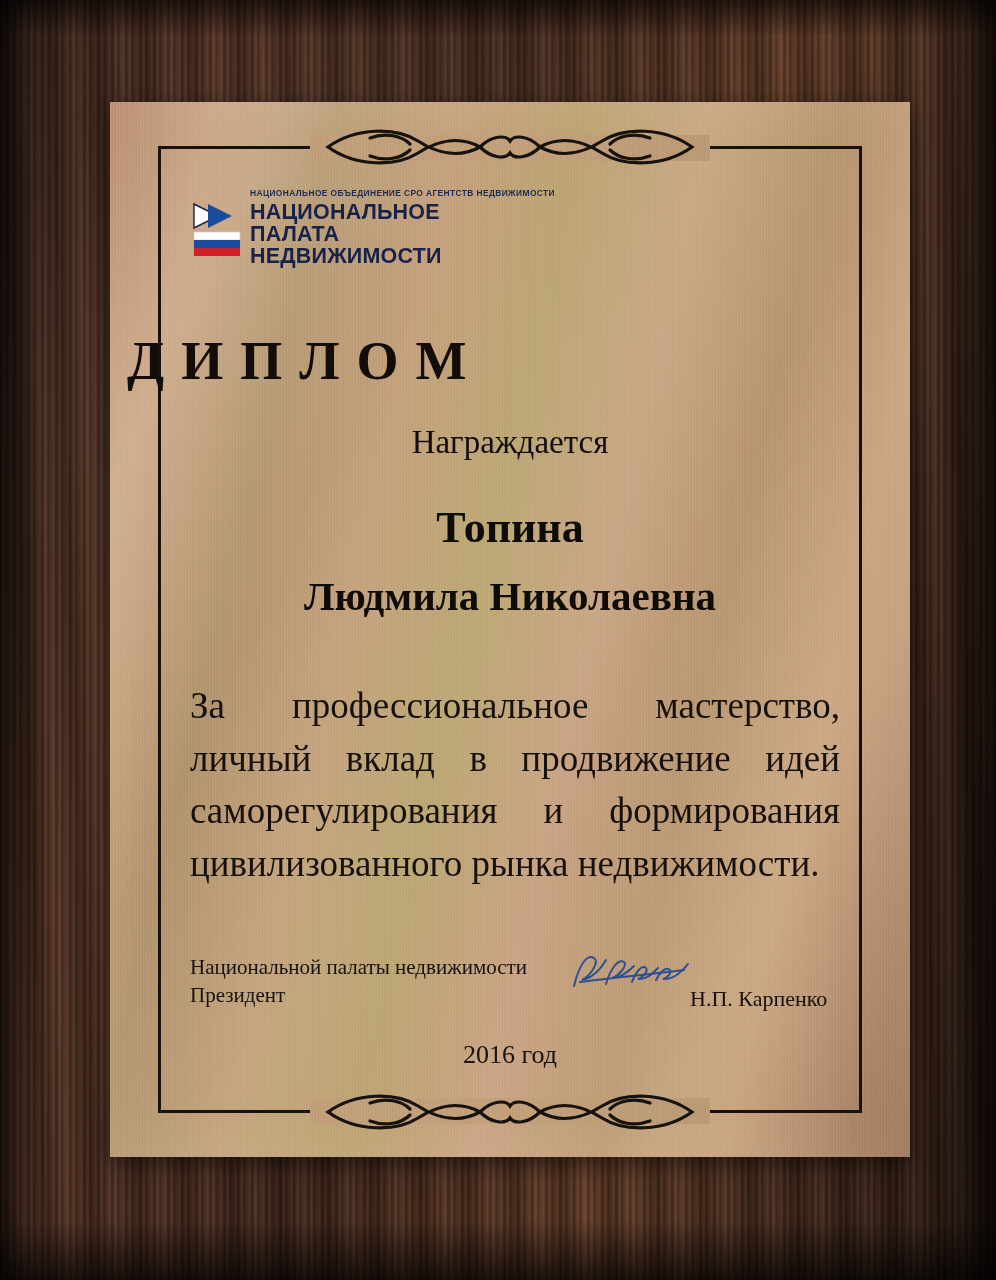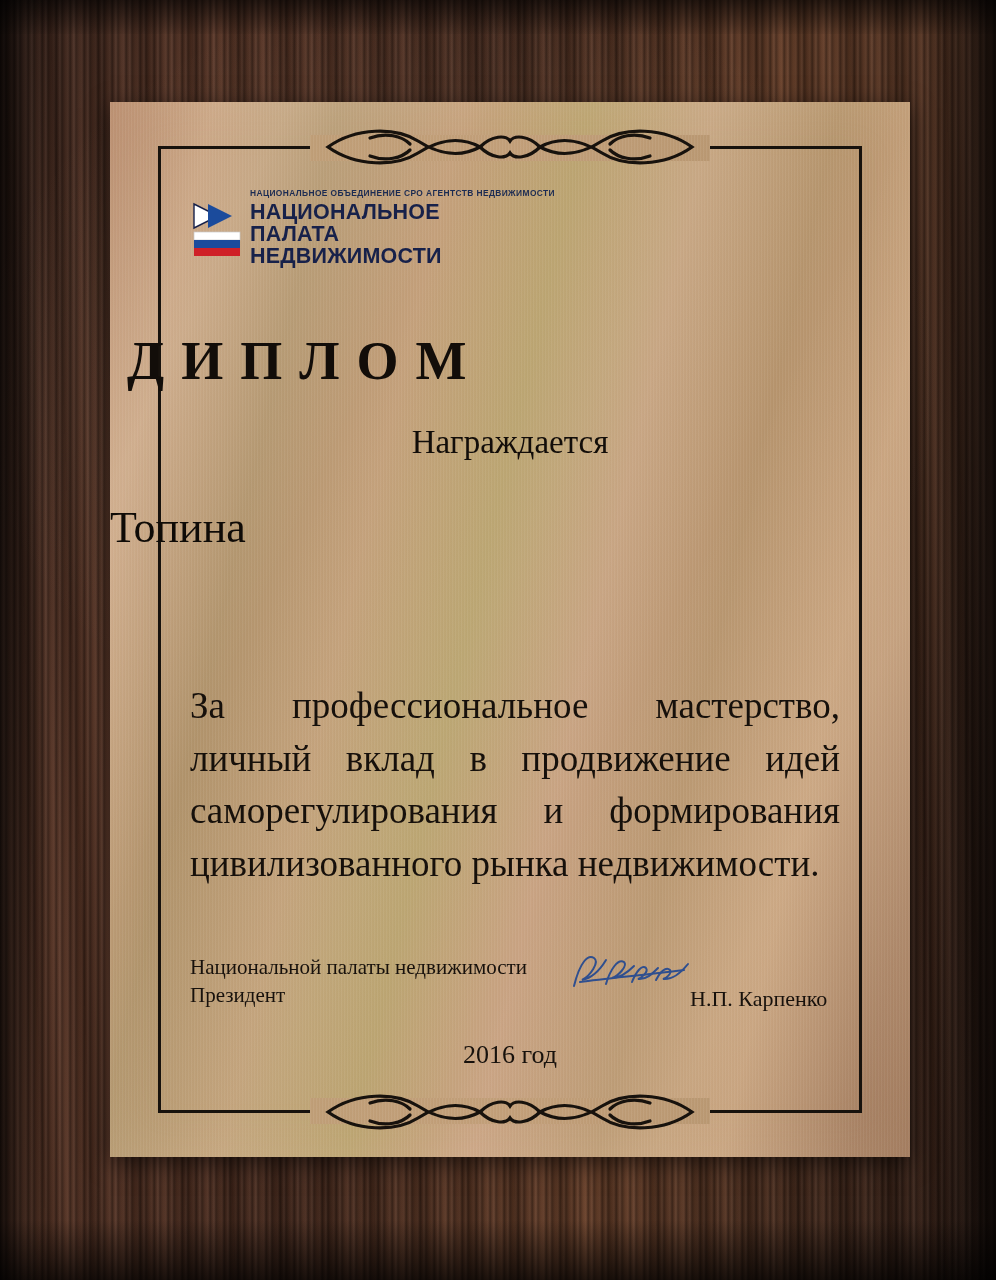--- a/index.html
+++ b/index.html
@@ -186,21 +186,22 @@
     left: 0; right: 0;
     top: 322px;
     text-align: center;
     font-size: 33px;
     color: #120d09;
   }
   .name-line1 {
     position: absolute;
     left: 0; right: 0;
     top: 400px;
-    font-weight: normal;
+    text-align: center;
+    font-weight: bold;
     font-size: 44px;
     color: #0f0b07;
   }
   .name-line2 {
     position: absolute;
     left: 0; right: 0;
     top: 470px;
     text-align: center;
     font-weight: bold;
     font-size: 41px;
@@ -317,20 +318,21 @@
           <div>ПАЛАТА</div>
           <div>НЕДВИЖИМОСТИ</div>
         </div>
       </div>
     </div>
 
     <div class="title">ДИПЛОМ</div>
     <div class="subtitle">Награждается</div>
 
     <div class="name-line1">Топина</div>
+    <div class="name-line2">Людмила Николаевна</div>
 
     <div class="reason">За профессиональное мастерство, личный вклад в продвижение идей саморегулирования и формирования цивилизованного рынка недвижимости.</div>
 
     <div class="sig-left">
       <div>Национальной палаты недвижимости</div>
       <div>Президент</div>
     </div>
 
     <div class="sig-scribble">
       <svg width="130" height="52" viewBox="0 0 130 52">

